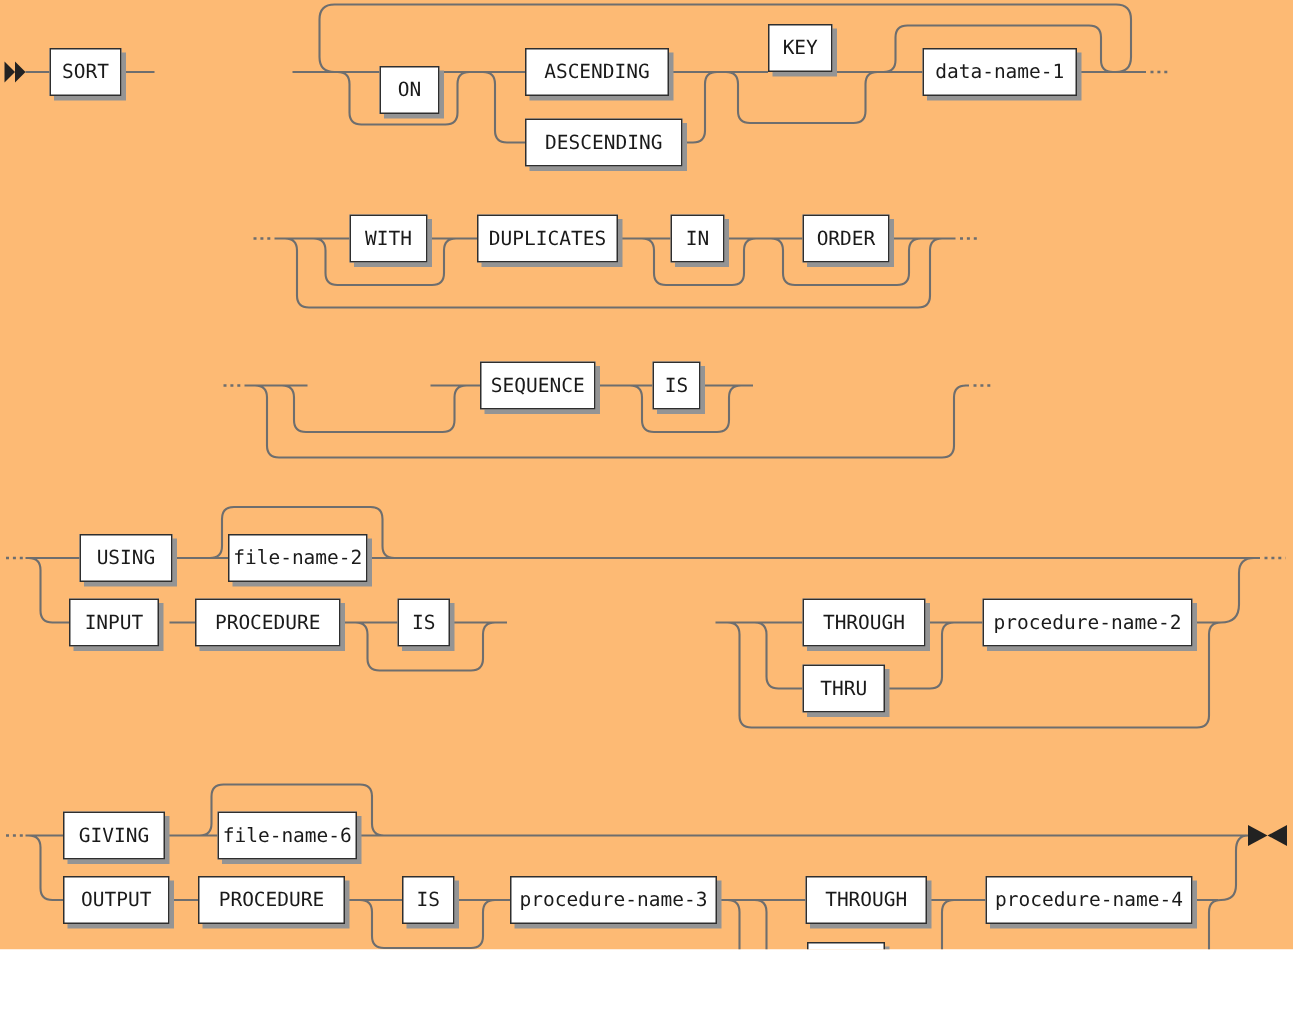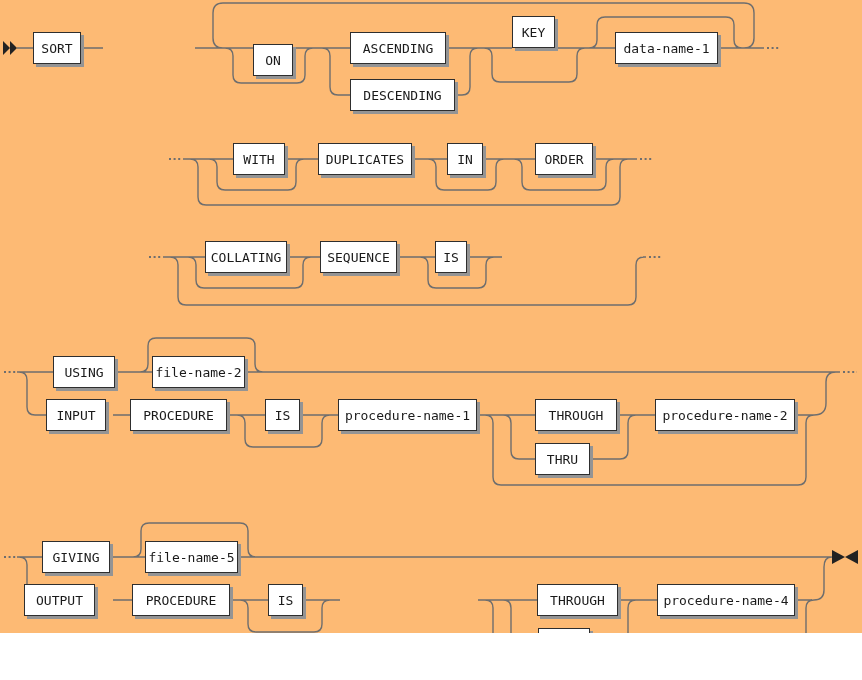--- a/index.html
+++ b/index.html
@@ -98,36 +98,35 @@
   <div class="box" style="left:350px;top:79px;width:105px">DESCENDING</div>
   <div class="box" style="left:350px;top:32px;width:96px">ASCENDING</div>
   <div class="box" style="left:512px;top:16px;width:43px">KEY</div>
   <div class="box" style="left:615px;top:32px;width:103px">data-name-1</div>
 
   <div class="box" style="left:233px;top:143px;width:52px">WITH</div>
   <div class="box" style="left:318px;top:143px;width:94px">DUPLICATES</div>
   <div class="box" style="left:447px;top:143px;width:36px">IN</div>
   <div class="box" style="left:535px;top:143px;width:58px">ORDER</div>
 
-  <div class="box" style="left:205px;top:241px;width:82px">COLLATING</div>
   <div class="box" style="left:320px;top:241px;width:77px">SEQUENCE</div>
   <div class="box" style="left:435px;top:241px;width:32px">IS</div>
 
   <div class="box" style="left:53px;top:356px;width:62px">USING</div>
   <div class="box" style="left:152px;top:356px;width:93px">file-name-2</div>
   <div class="box" style="left:46px;top:399px;width:60px">INPUT</div>
   <div class="box" style="left:130px;top:399px;width:97px">PROCEDURE</div>
   <div class="box" style="left:265px;top:399px;width:35px">IS</div>
-  <div class="box" style="left:338px;top:399px;width:139px">procedure-name-1</div>
   <div class="box" style="left:535px;top:399px;width:82px">THROUGH</div>
   <div class="box" style="left:535px;top:443px;width:55px">THRU</div>
   <div class="box" style="left:655px;top:399px;width:140px">procedure-name-2</div>
 
   <div class="box" style="left:42px;top:541px;width:68px">GIVING</div>
-  <div class="box" style="left:145px;top:541px;width:93px">file-name-5</div>
-  <div class="box" style="left:24px;top:584px;width:71px">OUTPUT</div>
+  <div class="box" style="left:145px;top:541px;width:93px">file-name-6</div>
+  <div class="box" style="left:42px;top:584px;width:71px">OUTPUT</div>
   <div class="box" style="left:132px;top:584px;width:98px">PROCEDURE</div>
   <div class="box" style="left:268px;top:584px;width:35px">IS</div>
+  <div class="box" style="left:340px;top:584px;width:138px">procedure-name-3</div>
   <div class="box" style="left:537px;top:584px;width:81px">THROUGH</div>
   <div class="box" style="left:538px;top:628px;width:52px">THRU</div>
   <div class="box" style="left:657px;top:584px;width:138px">procedure-name-4</div>
 
 </div>
 
 </body></html>

